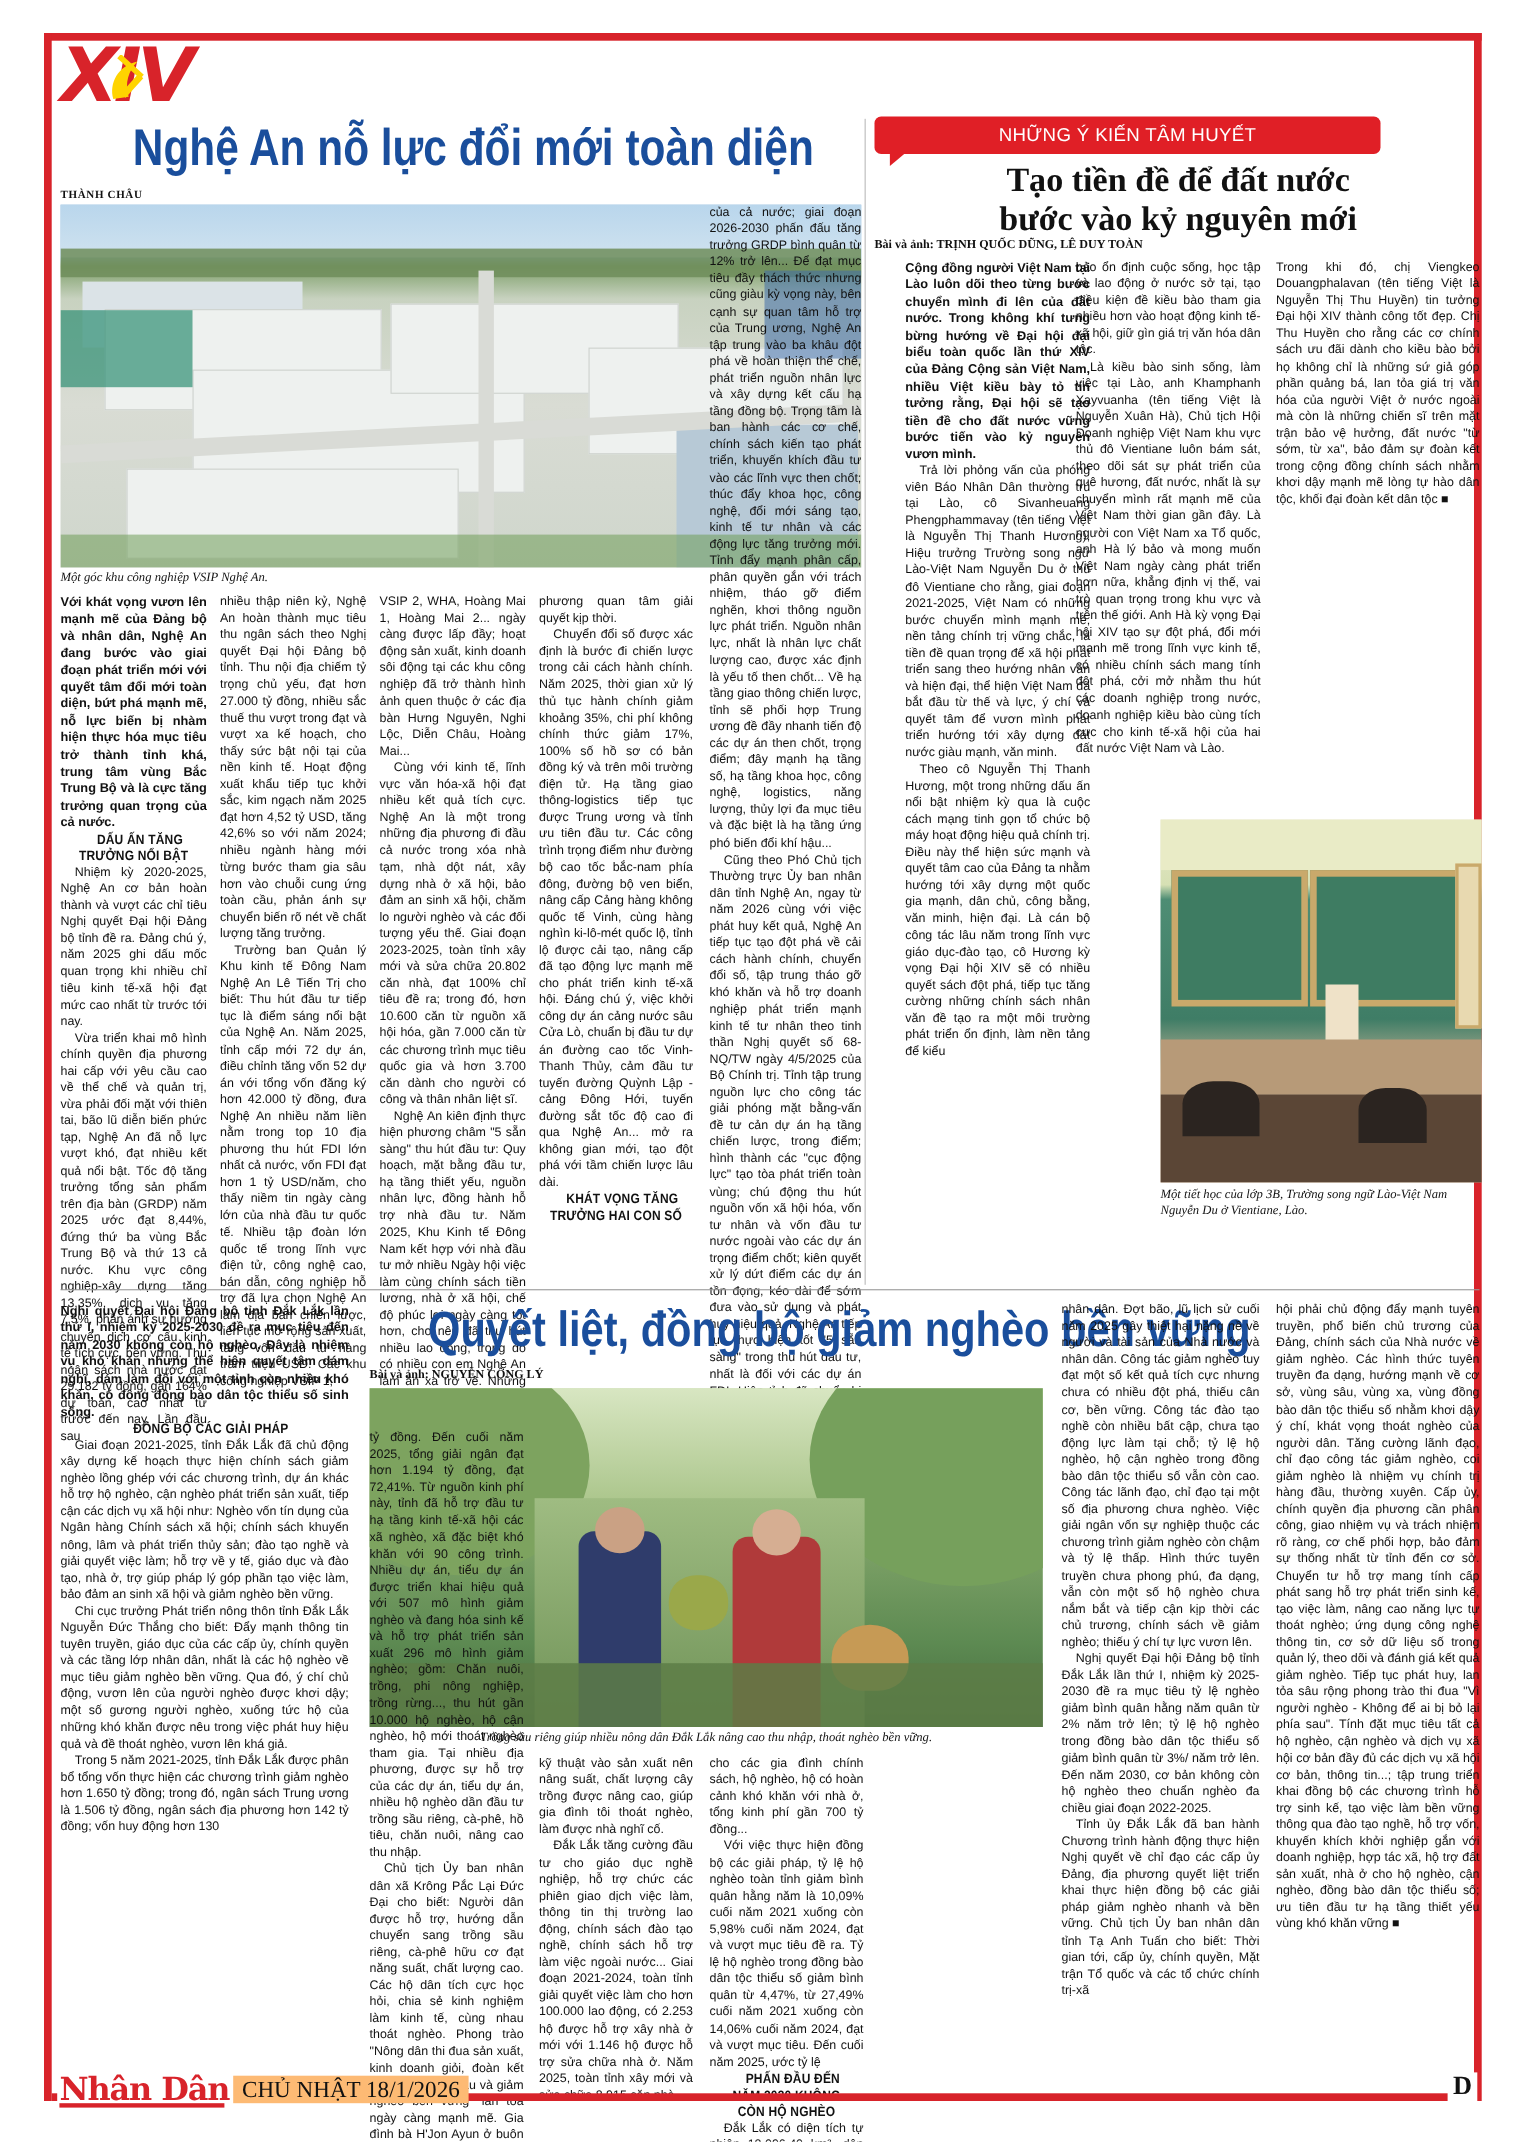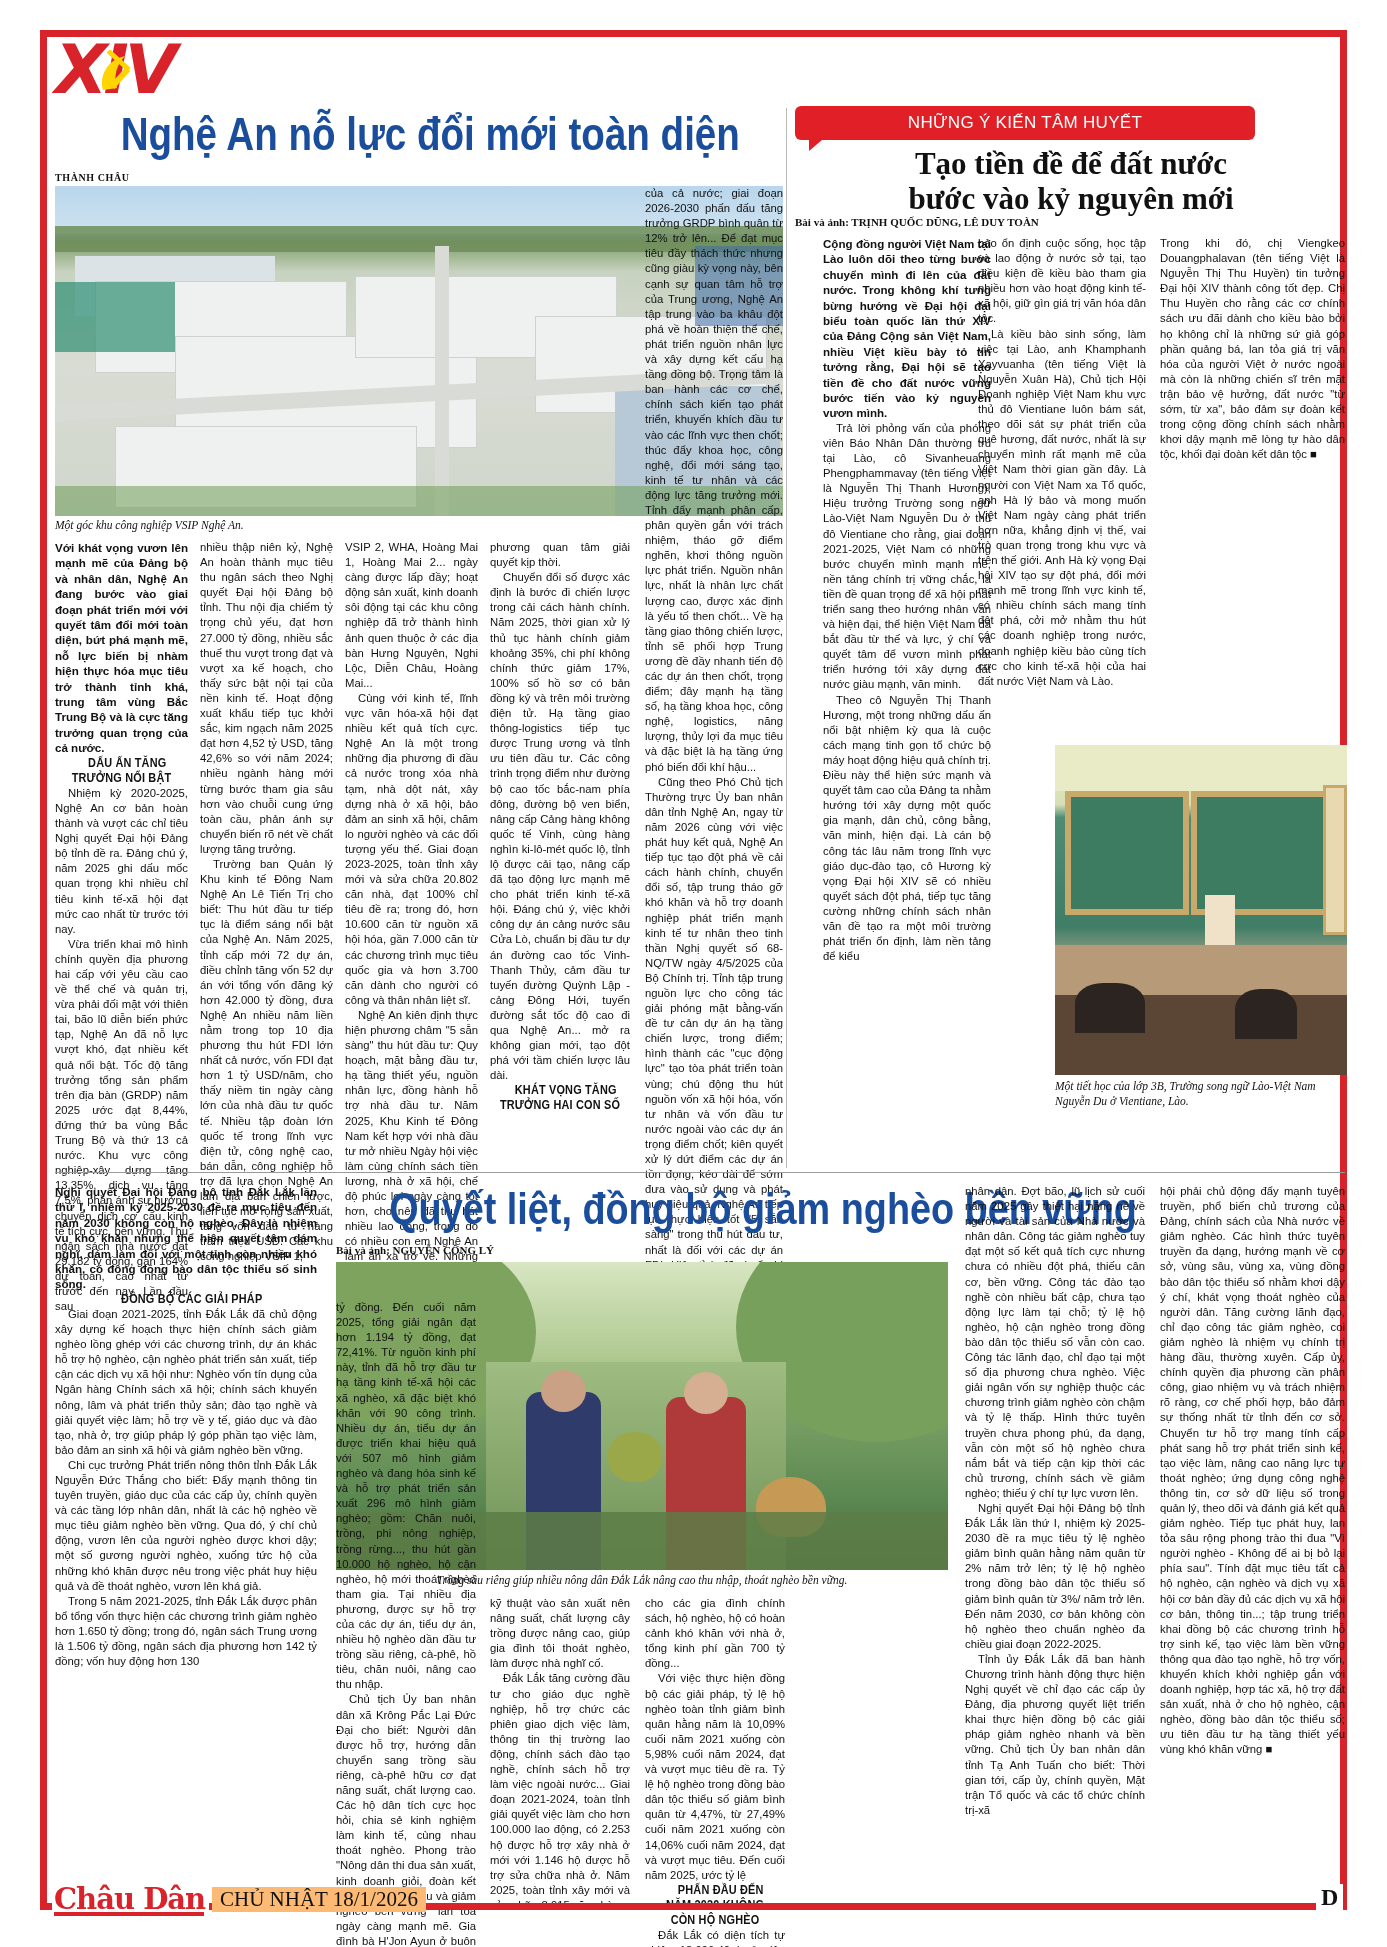--- a/index.html
+++ b/index.html
@@ -339,18 +339,18 @@
     <p class="noind">nhân dân. Đợt bão, lũ lịch sử cuối năm 2025 gây thiệt hại nặng nề về người và tài sản của Nhà nước và nhân dân. Công tác giảm nghèo tuy đạt một số kết quả tích cực nhưng chưa có nhiều đột phá, thiếu cân cơ, bền vững. Công tác đào tạo nghề còn nhiều bất cập, chưa tạo động lực làm tại chỗ; tỷ lệ hộ nghèo, hộ cận nghèo trong đồng bào dân tộc thiểu số vẫn còn cao. Công tác lãnh đạo, chỉ đạo tại một số địa phương chưa nghèo. Việc giải ngân vốn sự nghiệp thuộc các chương trình giảm nghèo còn chậm và tỷ lệ thấp. Hình thức tuyên truyền chưa phong phú, đa dạng, vẫn còn một số hộ nghèo chưa nắm bắt và tiếp cận kịp thời các chủ trương, chính sách về giảm nghèo; thiếu ý chí tự lực vươn lên.</p>
     <p>Nghị quyết Đại hội Đảng bộ tỉnh Đắk Lắk lần thứ I, nhiệm kỳ 2025-2030 đề ra mục tiêu tỷ lệ nghèo giảm bình quân hằng năm quân từ 2% năm trở lên; tỷ lệ hộ nghèo trong đồng bào dân tộc thiểu số giảm bình quân từ 3%/ năm trở lên. Đến năm 2030, cơ bản không còn hộ nghèo theo chuẩn nghèo đa chiều giai đoạn 2022-2025.</p>
     <p>Tỉnh ủy Đắk Lắk đã ban hành Chương trình hành động thực hiện Nghị quyết về chỉ đạo các cấp ủy Đảng, địa phương quyết liệt triển khai thực hiện đồng bộ các giải pháp giảm nghèo nhanh và bền vững. Chủ tịch Ủy ban nhân dân tỉnh Tạ Anh Tuấn cho biết: Thời gian tới, cấp ủy, chính quyền, Mặt trận Tổ quốc và các tổ chức chính trị-xã</p>
   </div>
   <div class="col" style="left:1160px;top:1184px;width:185px;">
     <p class="noind">hội phải chủ động đẩy mạnh tuyên truyền, phổ biến chủ trương của Đảng, chính sách của Nhà nước về giảm nghèo. Các hình thức tuyên truyền đa dạng, hướng mạnh về cơ sở, vùng sâu, vùng xa, vùng đồng bào dân tộc thiểu số nhằm khơi dậy ý chí, khát vọng thoát nghèo của người dân. Tăng cường lãnh đạo, chỉ đạo công tác giảm nghèo, coi giảm nghèo là nhiệm vụ chính trị hàng đầu, thường xuyên. Cấp ủy, chính quyền địa phương cần phân công, giao nhiệm vụ và trách nhiệm rõ ràng, cơ chế phối hợp, bảo đảm sự thống nhất từ tỉnh đến cơ sở. Chuyển tư hỗ trợ mang tính cấp phát sang hỗ trợ phát triển sinh kế, tạo việc làm, nâng cao năng lực tự thoát nghèo; ứng dụng công nghệ thông tin, cơ sở dữ liệu số trong quản lý, theo dõi và đánh giá kết quả giảm nghèo. Tiếp tục phát huy, lan tỏa sâu rộng phong trào thi đua "Vì người nghèo - Không để ai bị bỏ lại phía sau". Tính đặt mục tiêu tất cả hộ nghèo, cận nghèo và dịch vụ xã hội cơ bản đầy đủ các dịch vụ xã hội cơ bản, thông tin...; tập trung triển khai đồng bộ các chương trình hỗ trợ sinh kế, tạo việc làm bền vững thông qua đào tạo nghề, hỗ trợ vốn, khuyến khích khởi nghiệp gắn với doanh nghiệp, hợp tác xã, hộ trợ đất sản xuất, nhà ở cho hộ nghèo, cận nghèo, đồng bào dân tộc thiểu số; ưu tiên đầu tư hạ tầng thiết yếu vùng khó khăn vững ■</p>
   </div>
 
   <div class="footer-rule"></div>
 
-  <div class="logo-nd">Châu Dân</div>
+  <div class="logo-nd">Nhân Dân</div>
   <div class="logo-underline"></div>
   <div class="footer-date">CHỦ NHẬT 18/1/2026</div>
   <div class="page-letter">D</div>
 
 </div>
 
 </body></html>

